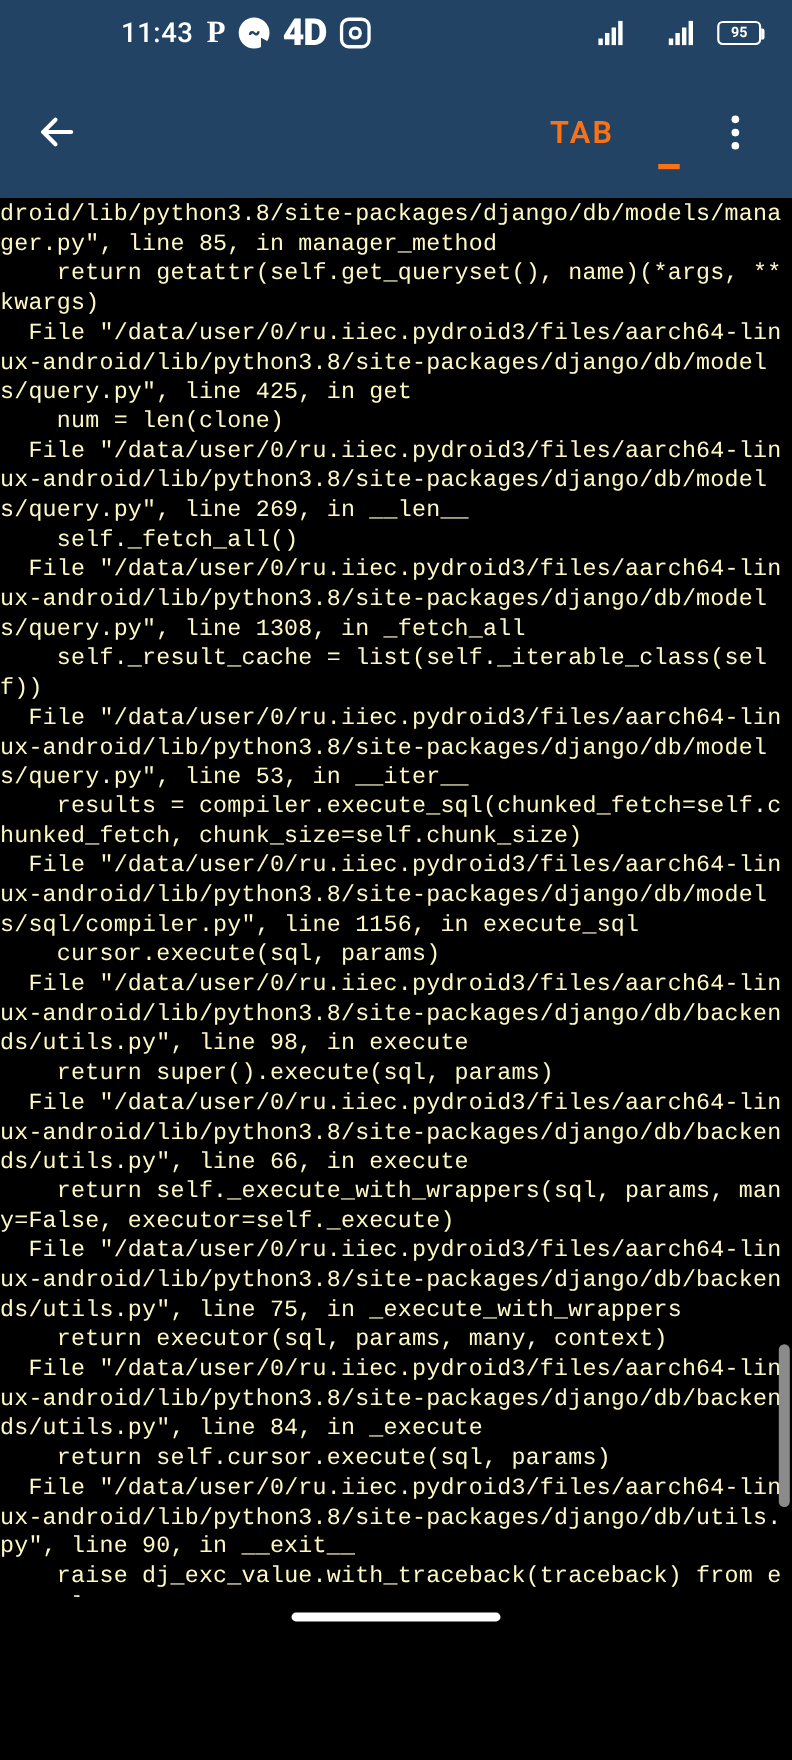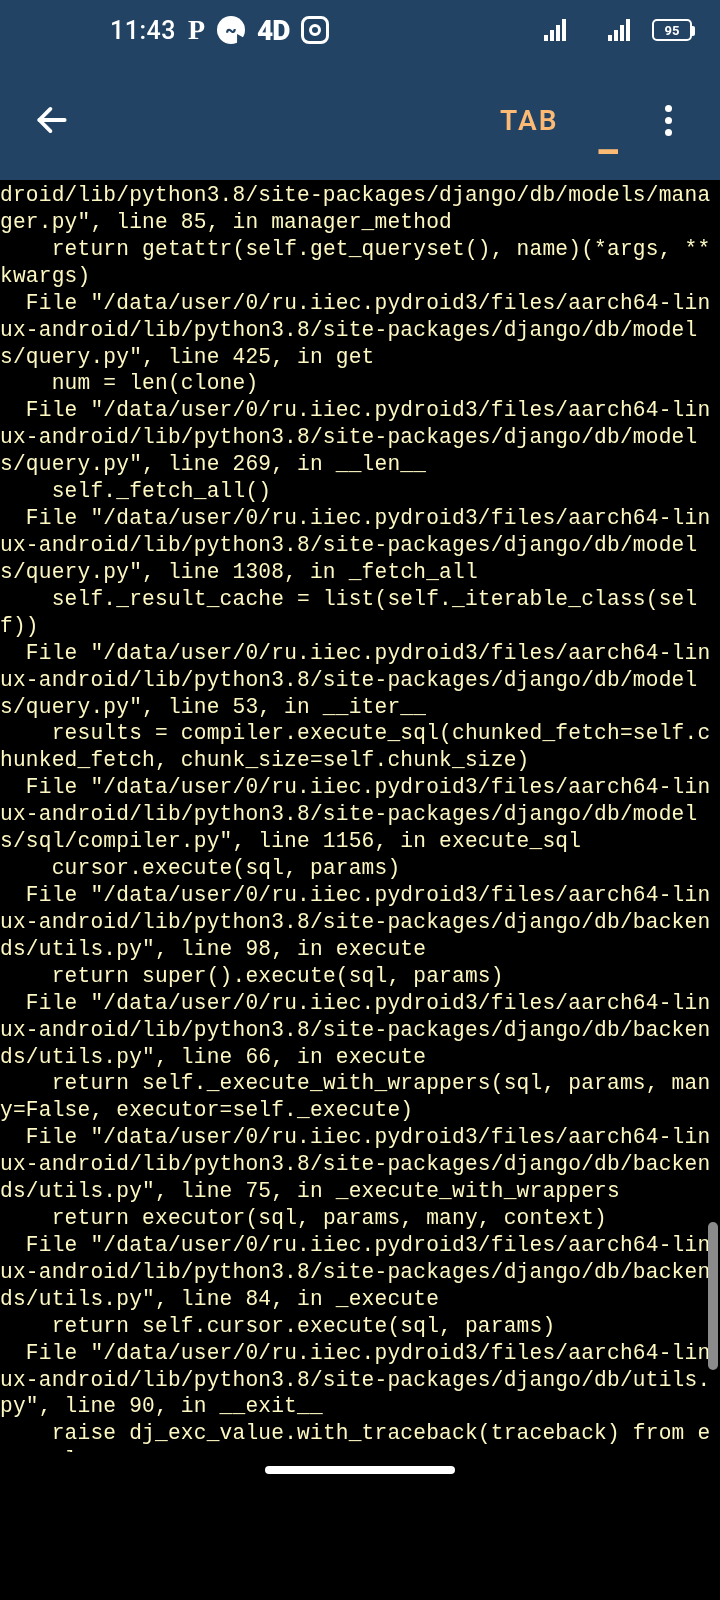--- a/index.html
+++ b/index.html
@@ -9,31 +9,31 @@
   
   .status-bar { height:60px; background:#224363; display:flex; align-items:center; justify-content:space-between; padding:0 28px 0 14px; color:#fff; font-size:25px; font-weight:600; }
   .status-left { display:flex; align-items:center; gap:12px; padding-left:96px;}
   .status-right { display:flex; align-items:flex-end; gap:18px; }
   .status-icon { display:inline-flex; align-items:center; justify-content:center; }
   .clock { letter-spacing:0.5px; font-weight:500;}
   .p-icon { font-weight:900; font-size:28px; font-family:Georgia,serif; }
   .msg-circle { width:28px; height:28px; border-radius:50%; background:#fff; display:flex; align-items:center; justify-content:center; position:relative;}
   .msg-circle::after { content:""; position:absolute; width:10px; height:14px; background:#224363; bottom:-4px; right:-2px; clip-path:polygon(0 0,100% 40%,0 100%);}
   .msg-bolt { font-size:18px; color:#224363; font-weight:900; line-height:1;}
-  .fourd { font-weight:900; font-size:28px; letter-spacing:-1px;}
+  .fourd { font-weight:900; font-size:34px; letter-spacing:-1px;}
   .cam-outline { width:28px; height:28px; border:3px solid #fff; border-radius:8px; display:flex; align-items:center; justify-content:center;}
   .cam-inner { width:12px; height:12px; border:3px solid #fff; border-radius:50%;}
   .sig { display:flex; align-items:flex-end; gap:2px; height:22px;}
   .sig span { width:4px; background:#fff;}
   .sig span:nth-child(1){height:6px;} .sig span:nth-child(2){height:11px;} .sig span:nth-child(3){height:16px;} .sig span:nth-child(4){height:22px;}
   .batt { width:40px; height:22px; border:2.5px solid #fff; border-radius:5px; display:flex; align-items:center; justify-content:center; position:relative; font-size:13px; font-weight:700; margin-left:4px;}
   .batt::after{content:""; position:absolute; right:-5px; top:5px; width:3px; height:10px; background:#fff; border-radius:0 2px 2px 0;}
 
   
-  .app-bar { height:120px; background:#224363; display:flex; align-items:center; padding:0 30px; color:#fdba74; }
+  .app-bar { height:120px; background:#224363; display:flex; align-items:center; padding:0 30px; color:#f97316; }
   .back-arrow { width:44px; height:44px; display:flex; align-items:center; justify-content:center; }
   .app-spacer { flex:1; }
   .tab-btn { font-size:28px; font-weight:600; letter-spacing:2px; padding:8px 18px; }
   .underscore { font-size:44px; font-weight:700; padding:10px 10px 0 22px; line-height:0.5; margin-top:18px;}
   .kebab { width:44px; height:44px; display:flex; flex-direction:column; align-items:center; justify-content:center; gap:5px; margin-left:18px;}
   .kebab span{ width:7px; height:7px; background:#fff; border-radius:50%;}
 
   
   .terminal { flex:1; background:#000; color:#fef9c3; font-family:"Courier New",monospace; font-size:21.2px; line-height:1.27; white-space:pre-wrap; word-break:break-all; padding:2px 0 0 0; overflow:hidden; letter-spacing:0.2px;}
 

